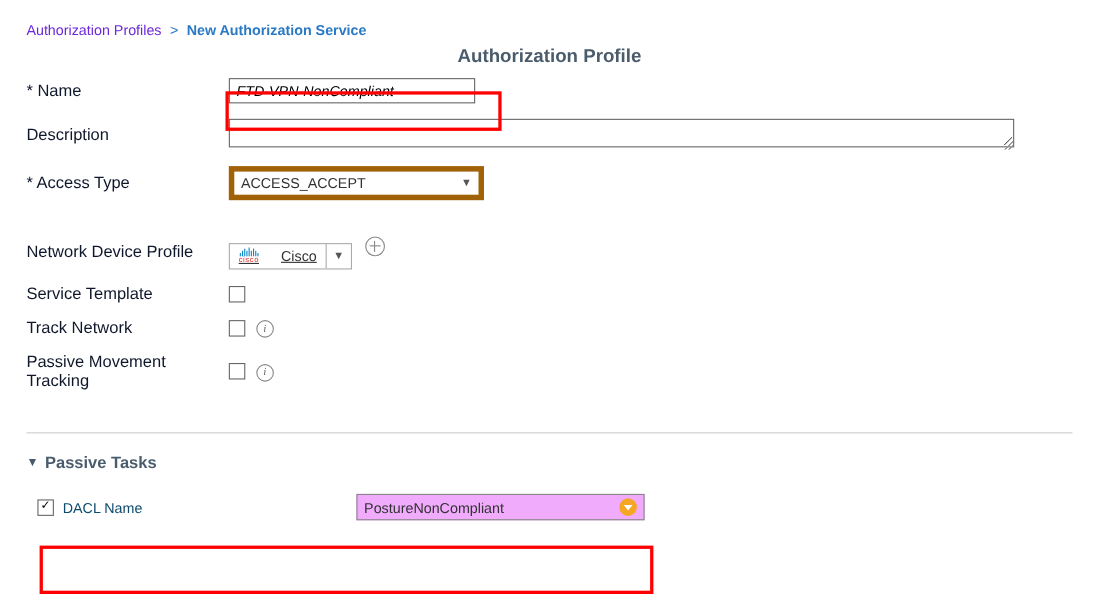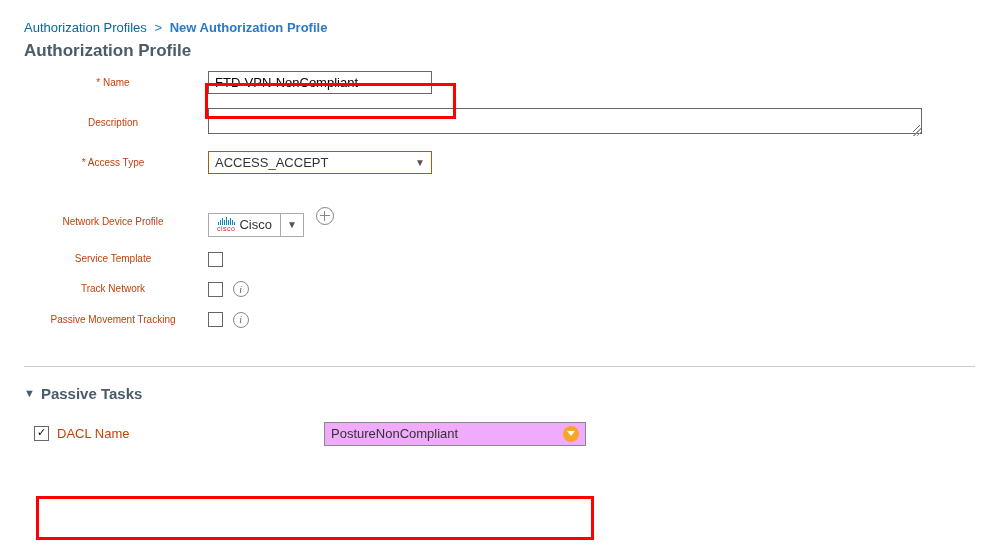--- a/index.html
+++ b/index.html
@@ -1,67 +1,67 @@
 <!DOCTYPE html>
 <html><head>
 <meta charset="utf-8">
 <style>
 html,body{margin:0;padding:0;font-family:Arial,Helvetica,sans-serif;font-size:13px;color:#333;background:#fff;}
 body{width:999px;height:549px;position:relative;}
 .container{padding:20px 24px;}
 .breadcrumb{font-size:13px;margin-bottom:6px;}
-.breadcrumb a{color:#0369a1;text-decoration:none;margin-top:12px;}
+.breadcrumb a{color:#6d28d9;text-decoration:none;margin-top:12px;}
 .breadcrumb .sep{color:#2a79c4;margin:0 4px;}
 .breadcrumb .current{color:#2a79c4;font-weight:bold;}
-.page-title{font-size:17px;font-weight:bold;color:#4a5b6b;margin:4px 0 10px 0;}
+.page-title{font-size:17px;font-weight:bold;color:#4a5b6b;margin:4px 0 10px 0;text-align:center;}
 .form-row{display:flex;align-items:center;margin-bottom:14px;}
-.form-label{width:178px;text-align:center;padding-right:6px;color:#c2410c;font-size:10px;}
+.form-label{width:178px;text-align:left;padding-right:6px;color:#0f172a;font-size:15px;}
 .form-field{flex:1;}
-.input-text{border:1px solid #666;padding:3px 6px;font-size:13px;width:210px;background:#fff;}
+.input-text{border:1px solid #666;padding:3px 6px;font-size:13px;width:210px;background:#fff;font-style:italic;}
 .input-text.wide{width:700px;resize:both;}
-.select-box{border:1px solid #a16207;padding:3px 6px;font-size:13px;width:210px;background:#fff;display:inline-flex;align-items:center;justify-content:space-between;cursor:pointer;}
+.select-box{border:5px solid #a16207;padding:3px 6px;font-size:13px;width:210px;background:#fff;display:inline-flex;align-items:center;justify-content:space-between;cursor:pointer;}
 .select-box .arrow{font-size:10px;color:#555;}
 .ndp-wrapper{display:inline-flex;align-items:center;border:1px solid #aaa;height:22px;}
-.ndp-value{display:inline-flex;align-items:flex-end;padding:0 8px;gap:4px;font-size:13px;}
+.ndp-value{display:inline-flex;align-items:flex-end;padding:0 8px;gap:20px;font-size:13px;text-decoration:underline;}
 .cisco-logo{display:inline-flex;flex-direction:column;align-items:center;line-height:1;}
 .cisco-bars{display:flex;gap:1px;align-items:flex-end;height:8px;}
 .cisco-bars span{width:1px;background:#0b87c9;}
 .cisco-text{font-size:7px;color:#d22;letter-spacing:0.5px;}
 .ndp-dd{border-left:1px solid #aaa;padding:0 6px;font-size:10px;color:#555;cursor:pointer;height:100%;display:flex;align-items:center;}
 .ndp-plus{display:inline-flex;align-items:center;justify-content:center;width:16px;height:16px;border:1px solid #888;border-radius:50%;margin-left:8px;color:#666;font-size:12px;cursor:pointer;position:relative;}
 .ndp-plus::before{content:"";position:absolute;left:3px;right:3px;top:7px;border-top:1px solid #888;}
 .ndp-plus::after{content:"";position:absolute;top:3px;bottom:3px;left:7px;border-left:1px solid #888;}
 .checkbox{width:13px;height:13px;border:1px solid #666;display:inline-block;vertical-align:middle;margin:0;}
 .checkbox.checked::after{content:"✓";display:block;font-size:11px;line-height:11px;text-align:center;color:#000;}
 .info-icon{display:inline-flex;align-items:center;justify-content:center;width:14px;height:14px;border:1px solid #888;border-radius:50%;font-style:italic;font-family:"Times New Roman",serif;font-size:10px;color:#666;margin-left:6px;cursor:pointer;}
 .section-header{display:flex;align-items:center;font-size:15px;font-weight:bold;color:#4a5b6b;margin:38px 0 12px 0;padding-top:18px;border-top:1px solid #ccc;}
 .section-header .tri{color:#4a5b6b;font-size:11px;margin-right:6px;}
 .task-row{display:flex;align-items:center;padding:8px 4px;}
 .task-left{display:flex;align-items:center;width:290px;padding-left:6px;}
 .task-chk{margin-right:8px;}
-.task-label{color:#c2410c;font-size:13px;}
+.task-label{color:#0c4a6e;font-size:13px;}
 .task-select{border:1px solid #888;padding:3px 6px;font-size:13px;width:248px;display:inline-flex;align-items:center;justify-content:space-between;cursor:pointer;background:#f0abfc;}
 .task-select .dd{width:16px;height:16px;border-radius:50%;background:#f5a623;display:inline-flex;align-items:center;justify-content:center;}
 .task-select .dd::after{content:"";border-left:4px solid transparent;border-right:4px solid transparent;border-top:5px solid #fff;}
 .red-box{border:3px solid #ff0000;position:absolute;pointer-events:none;}
 .red-name{left:205px;top:83px;width:245px;height:30px;}
 .red-task{left:36px;top:496px;width:552px;height:38px;}
 .desc-resize{position:relative;display:inline-block;}
 .desc-resize::after{content:"";position:absolute;right:1px;bottom:1px;width:8px;height:8px;background:linear-gradient(135deg,transparent 50%,#999 50%,#999 60%,transparent 60%,transparent 70%,#999 70%,#999 80%,transparent 80%);}
 textarea.input-text{height:18px;resize:none;font-family:inherit;}
 </style>
 </head>
 <body>
 
 <div class="container">
 
   <div class="breadcrumb">
     <a href="#">Authorization Profiles</a>
     <span class="sep">&gt;</span>
-    <span class="current">New Authorization Profile</span>
+    <span class="current">New Authorization Service</span>
   </div>
 
   <div class="page-title">Authorization Profile</div>
 
   <div class="form-row">
     <div class="form-label">* Name</div>
     <div class="form-field">
       <input type="text" class="input-text" value="FTD-VPN-NonCompliant" style="">
     </div>
   </div>

